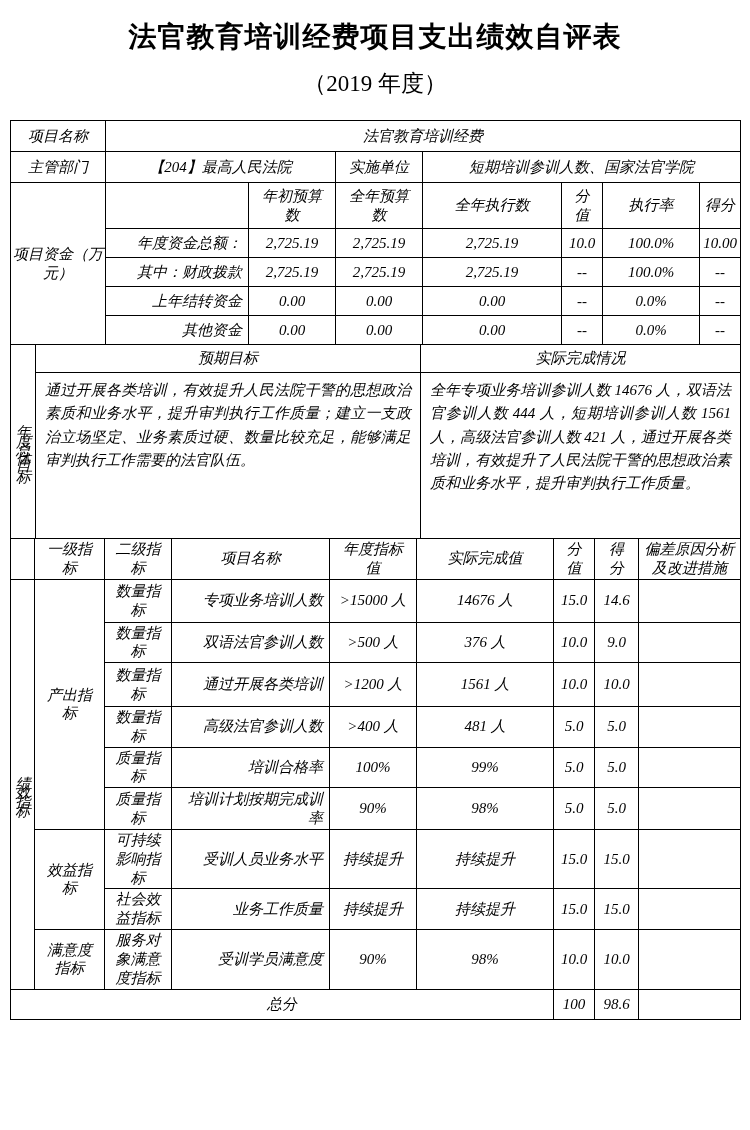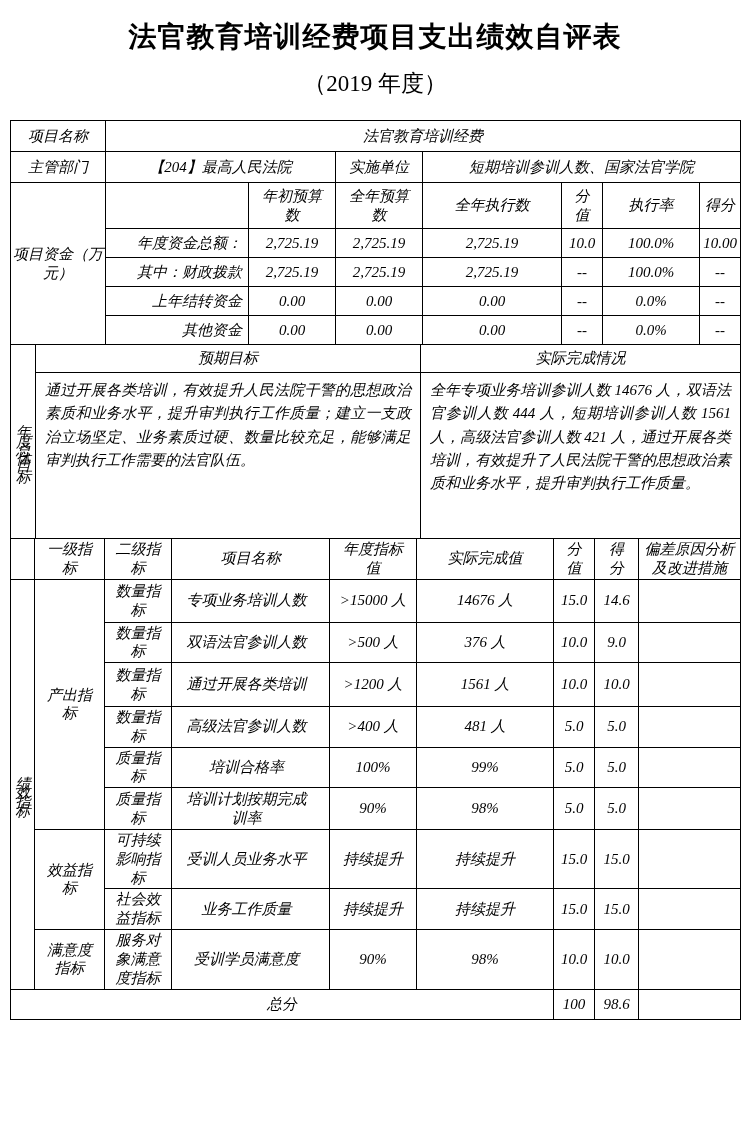--- a/index.html
+++ b/index.html
@@ -17,21 +17,21 @@
   table{
     border-collapse:collapse;table-layout:fixed;width:730px;
   }
   .stack + .stack{margin-top:-1px;}
   td{
     border:1px solid #000;text-align:center;vertical-align:middle;
     font-size:15px;padding:1px 2px;overflow:hidden;line-height:1.25;
   }
   .pre{white-space:pre-line;}
   .right{text-align:right;padding-right:6px;}
-  .left{text-align:center;padding-left:8px;padding-right:16px;}
+  .left{text-align:right;padding-left:8px;padding-right:6px;}
   .goal-text{
     text-align:justify;vertical-align:top;padding:6px 9px;
     font-size:15px;line-height:1.55;
   }
   .vtext{
     writing-mode:vertical-rl;text-orientation:upright;
     letter-spacing:9px;display:inline-block;line-height:1;
   }
   .h31{height:31px;} .h46{height:46px;} .h29{height:29px;} .h28{height:28px;}
   .h166{height:166px;} .h36{height:36px;} .h43{height:43px;} .h38{height:38px;}

